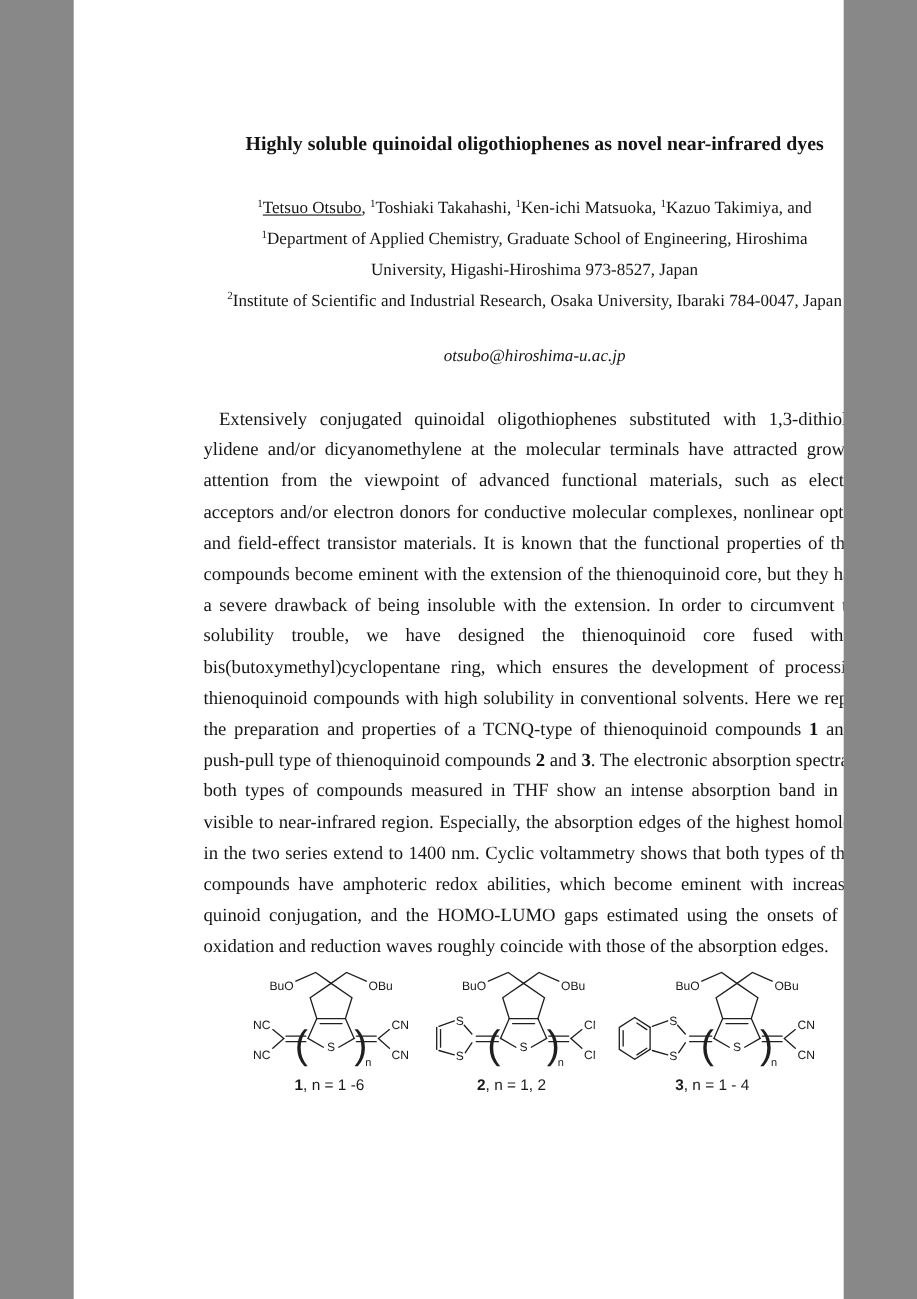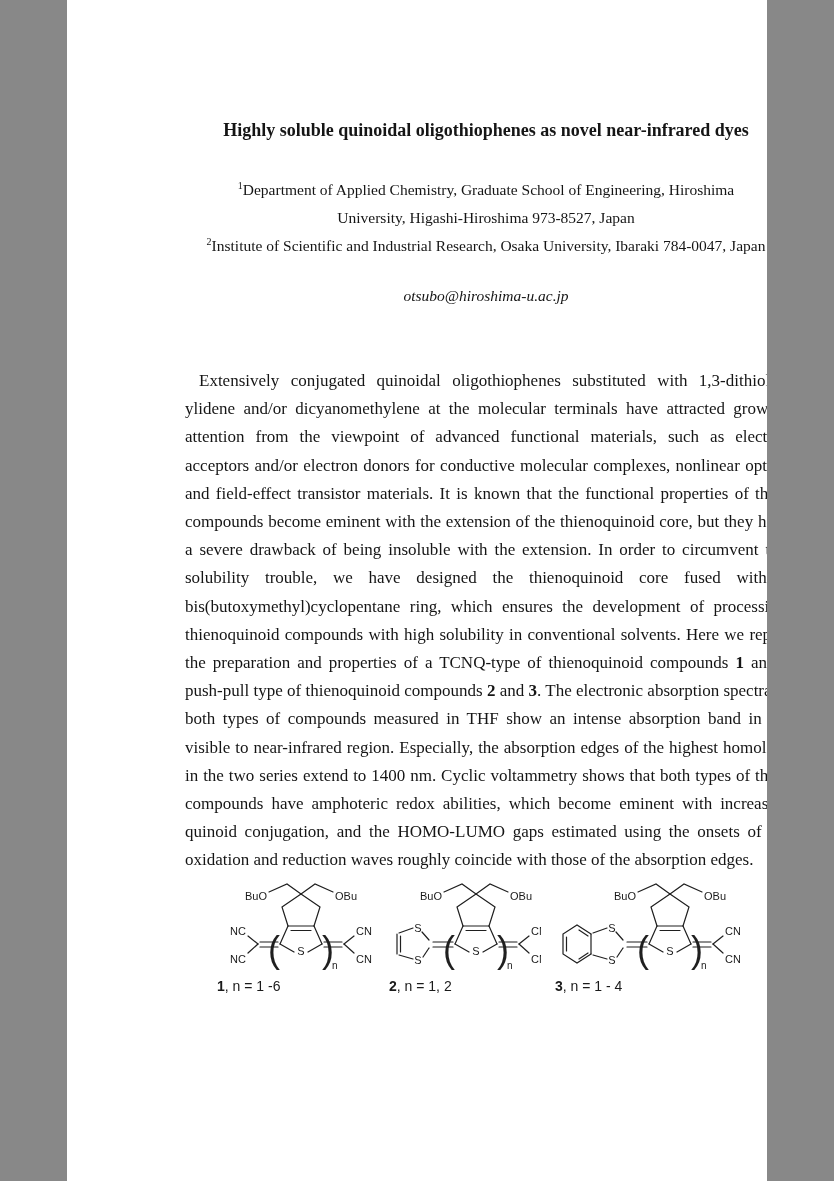--- a/index.html
+++ b/index.html
@@ -21,21 +21,21 @@
   .uname{text-decoration:underline;}
   .email{font-style:italic;margin-top:22px;}
   .abstract{
     position:absolute;top:367px;left:118px;width:605px;margin:0;
     font-size:17px;line-height:28.2px;text-align:justify;text-indent:14px;
   }
   .abstract b{font-weight:bold;}
   .structure{position:absolute;top:878px;}
   .structure svg{display:block;}
   .struct-label{
-    margin-top:3px;text-align:left;
+    margin-top:3px;text-align:center;
     font-family:"Liberation Sans","DejaVu Sans",sans-serif;
     font-size:14px;color:#1a1a1a;
   }
   .struct-label b{font-weight:bold;}
   .bond{stroke:#1f1f1f;stroke-width:1.2;fill:none;stroke-linecap:round;}
   .atom{
     font-family:"Liberation Sans","DejaVu Sans",sans-serif;
     font-size:11px;fill:#1a1a1a;
   }
   .paren{
@@ -48,20 +48,26 @@
   }
 </style>
 </head>
 <body>
 
 <div class="page">
 
   <div class="title">Highly soluble quinoidal oligothiophenes as novel near-infrared dyes</div>
 
   <div class="header">
+    <div class="line">
+      <sup class="affil">1</sup><span class="uname">Tetsuo Otsubo</span><span>,</span>
+      <sup class="affil">1</sup><span>Toshiaki Takahashi</span><span>,</span>
+      <sup class="affil">1</sup><span>Ken-ichi Matsuoka</span><span>,</span>
+      <sup class="affil">1</sup><span>Kazuo Takimiya</span><span>, and</span>
+    </div>
     <div class="line">
       <sup class="affil">1</sup><span>Department of Applied Chemistry, Graduate School of Engineering, Hiroshima</span>
     </div>
     <div class="line">
       <span>University, Higashi-Hiroshima 973-8527, Japan</span>
     </div>
     <div class="line">
       <sup class="affil">2</sup><span>Institute of Scientific and Industrial Research, Osaka University, Ibaraki 784-0047, Japan</span>
     </div>
     <div class="line email">otsubo@hiroshima-u.ac.jp</div>

